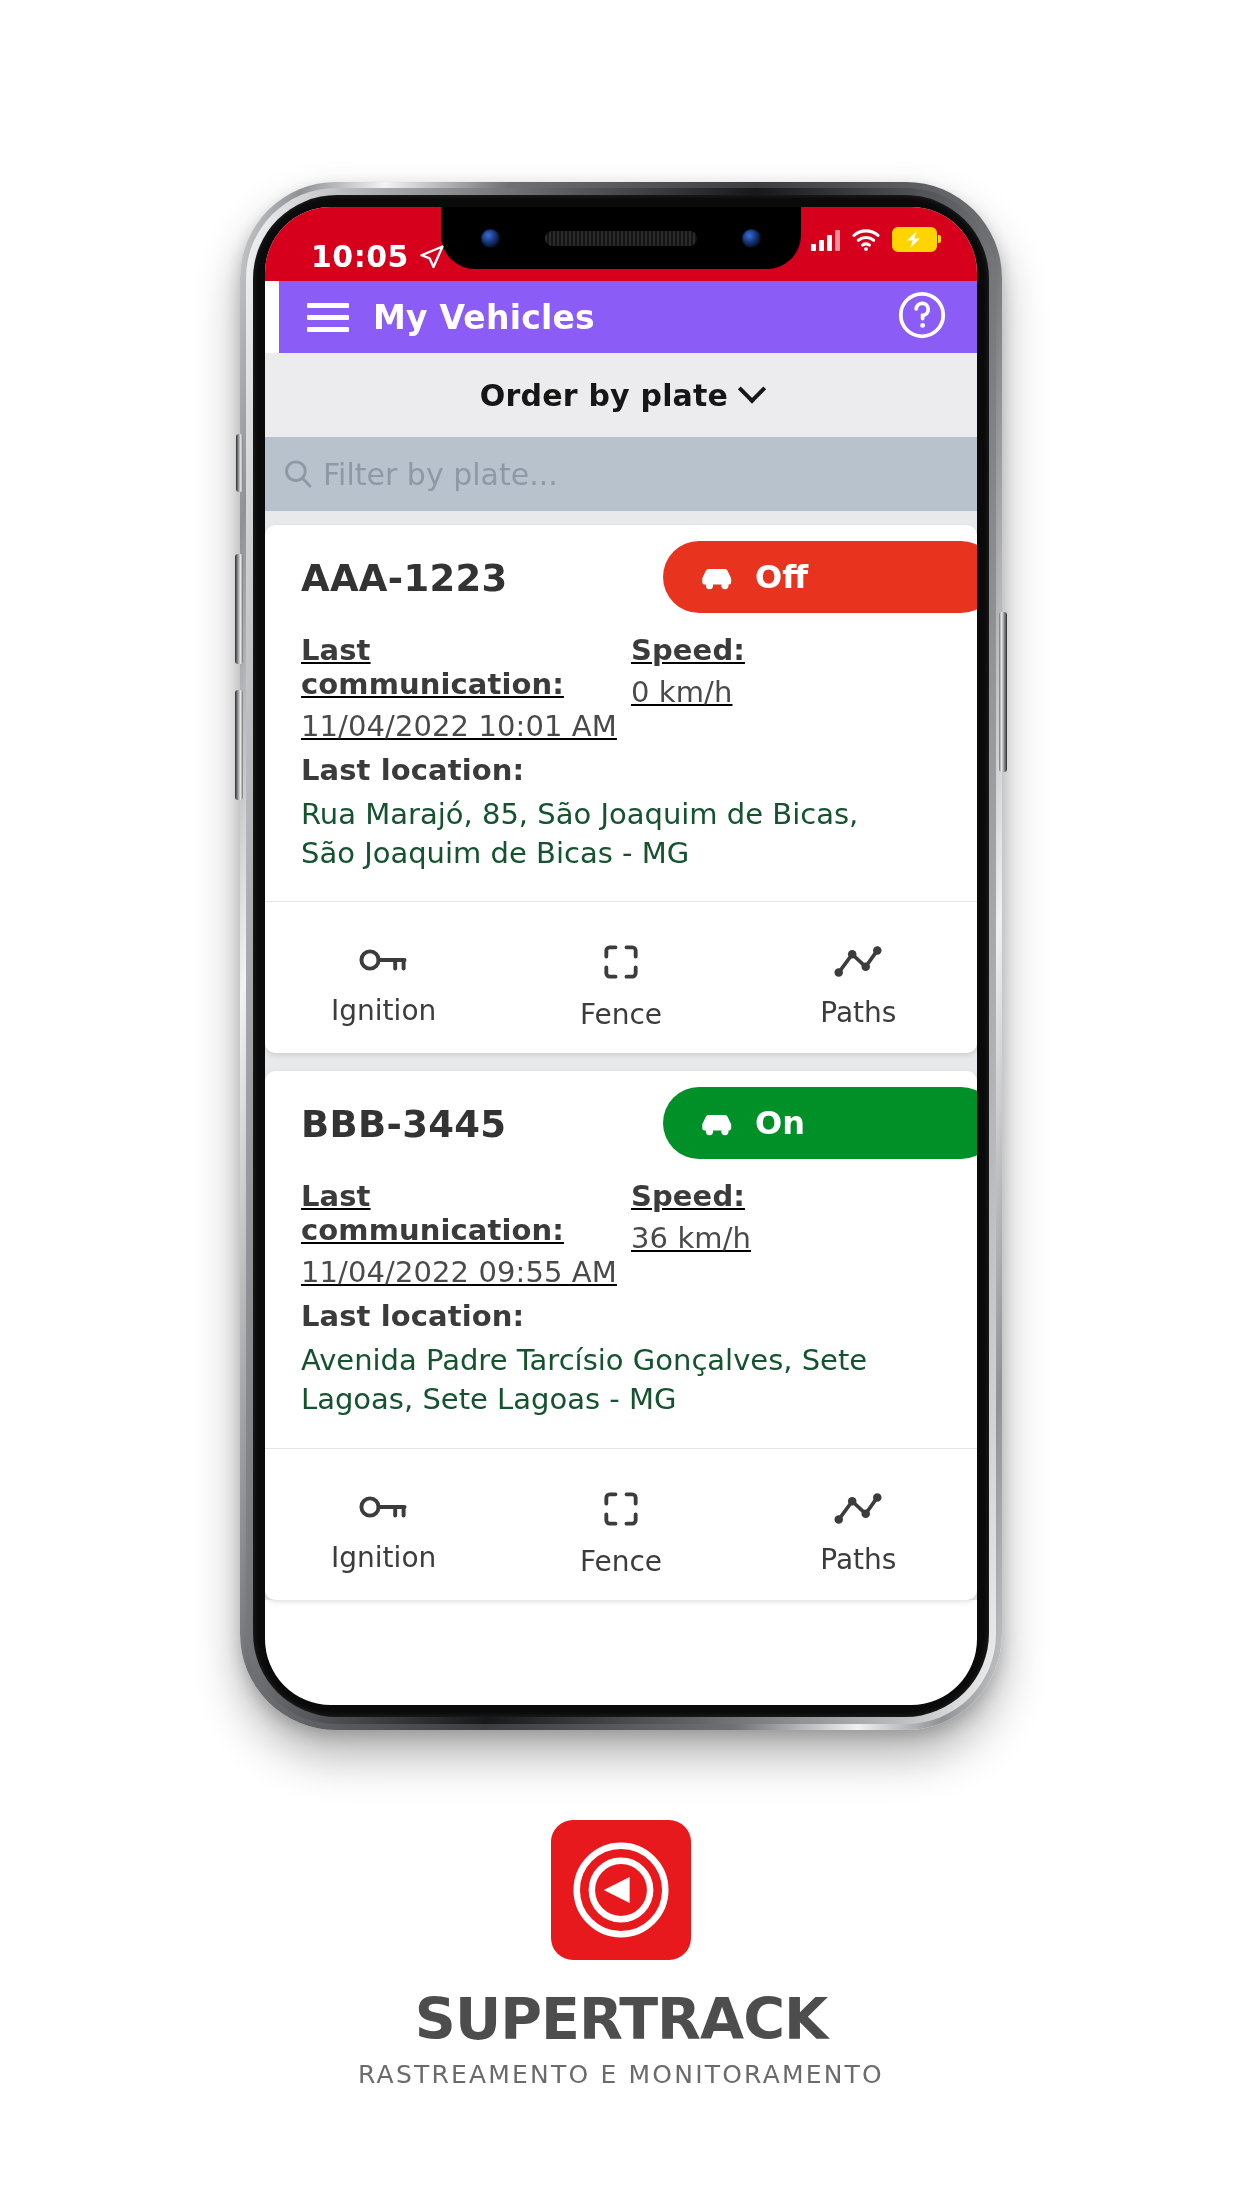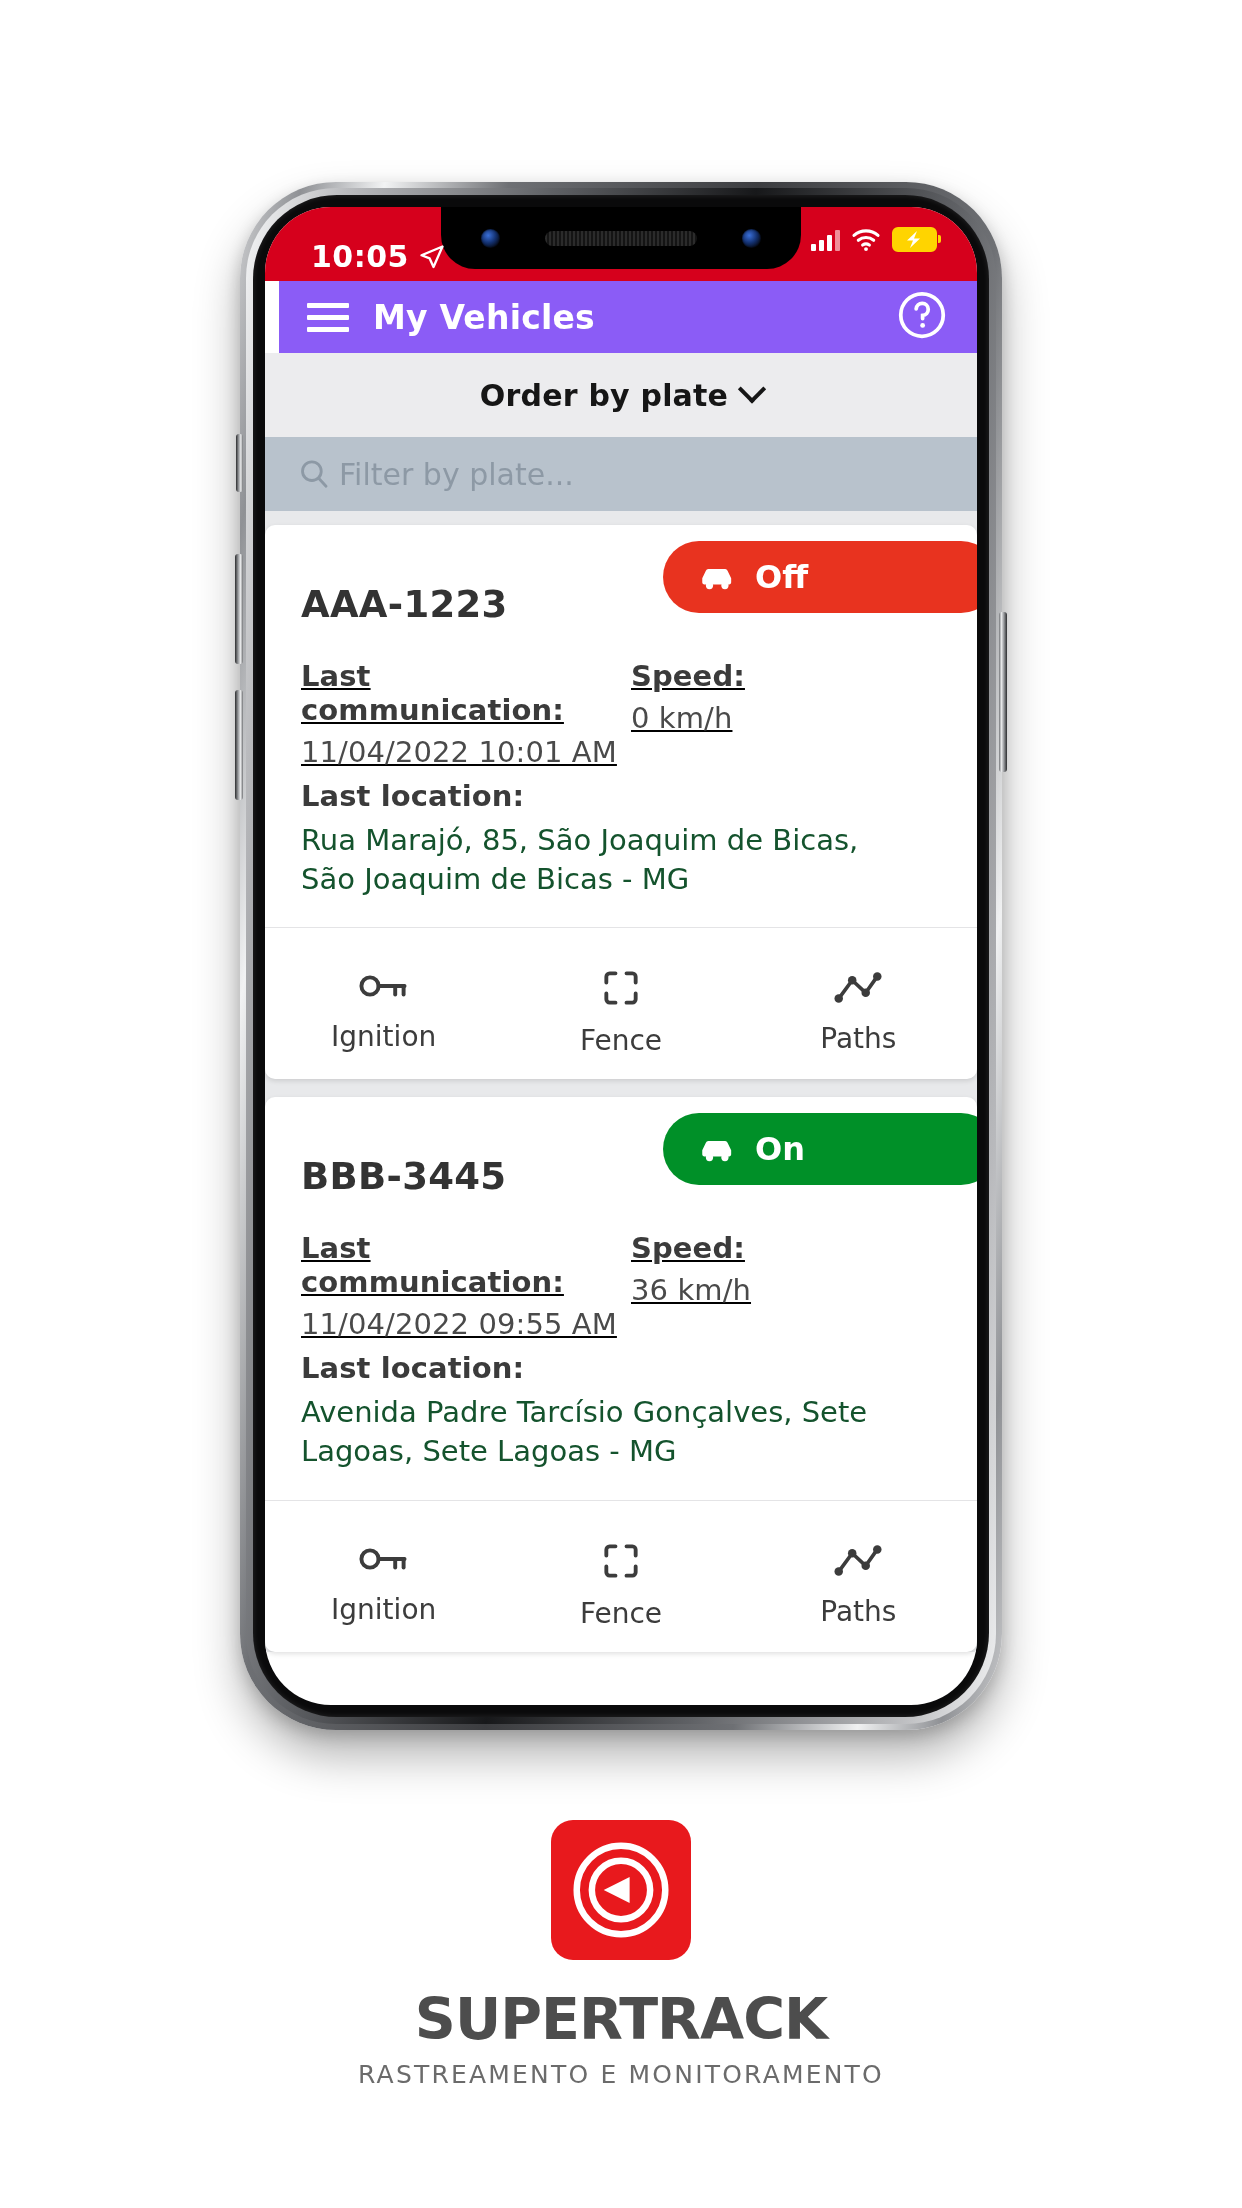--- a/index.html
+++ b/index.html
@@ -179,21 +179,21 @@
     width: 16px; height: 16px;
     border-right: 4px solid #161616;
     border-bottom: 4px solid #161616;
     transform: rotate(45deg) translate(-4px,-4px);
   }
   .searchbar {
     height: 74px;
     background: #b8c2cc;
     display: flex;
     align-items: center;
-    padding-left: 32px;
+    padding-left: 16px;
   }
   .search-input {
     border: none;
     background: transparent;
     outline: none;
     font-family: inherit;
     font-size: 30px;
     color: #6e7b86;
     width: 80%;
     margin-left: 6px;
@@ -208,21 +208,21 @@
   .card {
     background: #ffffff;
     border-radius: 10px;
     margin: 0 0 18px 0;
     box-shadow: 0 2px 5px rgba(0,0,0,0.12);
     overflow: visible;
   }
   .card-head {
     display: flex;
     align-items: center;
-    padding: 40px 0 6px 36px;
+    padding: 14px 0 6px 36px;
     position: relative;
     height: 78px;
   }
   .plate {
     font-size: 37px;
     font-weight: 700;
     color: #333333;
     letter-spacing: 0.3px;
   }
   .status-pill {

